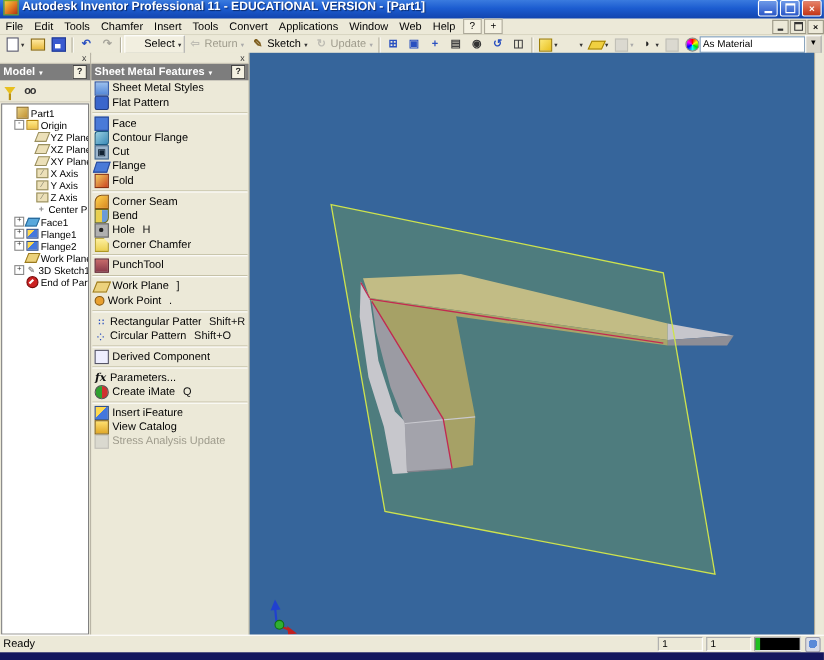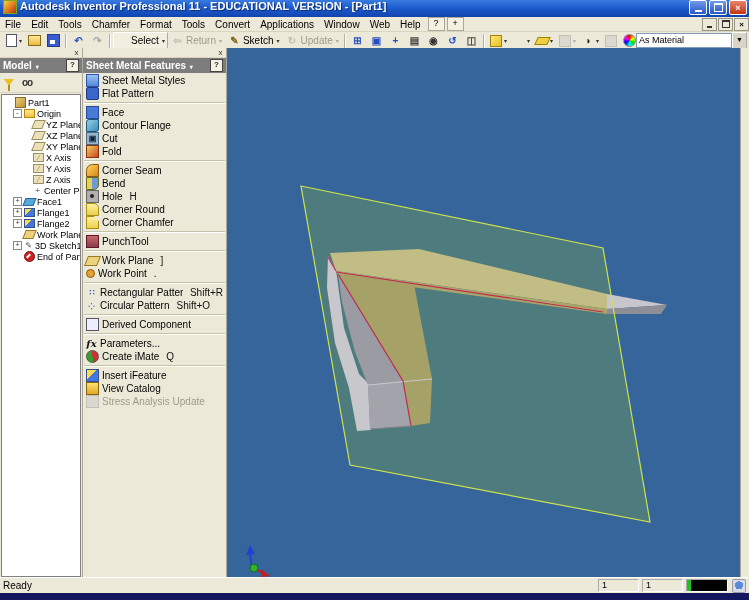--- a/index.html
+++ b/index.html
@@ -167,21 +167,21 @@
       <span>×</span>
     </div>
 </div>
 
 <div class="menubar">
   <div id="menu-items" style="display:flex">
       <div class="menu-item">File</div>
       <div class="menu-item">Edit</div>
       <div class="menu-item">Tools</div>
       <div class="menu-item">Chamfer</div>
-      <div class="menu-item">Format</div>
+      <div class="menu-item">Insert</div>
       <div class="menu-item">Tools</div>
       <div class="menu-item">Convert</div>
       <div class="menu-item">Applications</div>
       <div class="menu-item">Window</div>
       <div class="menu-item">Web</div>
       <div class="menu-item">Help</div>
     </div>
   <div class="mini-tool">?</div>
   <div class="mini-tool">+</div>
   <div class="menu-spacer"></div>
@@ -427,40 +427,40 @@
         </div>
         <div class="frow">
           <span class="fic f-contour"></span>
           <span class="lbl">Contour Flange</span>
         </div>
         <div class="frow">
           <span class="fic f-cut">▣</span>
           <span class="lbl">Cut</span>
         </div>
         <div class="frow">
+          <span class="fic f-flange"></span>
+          <span class="lbl">Flange</span>
+        </div>
+        <div class="frow">
           <span class="fic f-fold"></span>
           <span class="lbl">Fold</span>
         </div>
         <div class="fsep"></div>
         <div class="frow">
           <span class="fic f-seam"></span>
           <span class="lbl">Corner Seam</span>
         </div>
         <div class="frow">
           <span class="fic f-bend"></span>
           <span class="lbl">Bend</span>
         </div>
         <div class="frow">
           <span class="fic f-hole"></span>
           <span class="lbl">Hole</span>
           <span class="sc">H</span>
-        </div>
-        <div class="frow">
-          <span class="fic f-cround"></span>
-          <span class="lbl">Corner Round</span>
         </div>
         <div class="frow">
           <span class="fic f-cchamfer"></span>
           <span class="lbl">Corner Chamfer</span>
         </div>
         <div class="fsep"></div>
         <div class="frow">
           <span class="fic f-punch"></span>
           <span class="lbl">PunchTool</span>
         </div>

